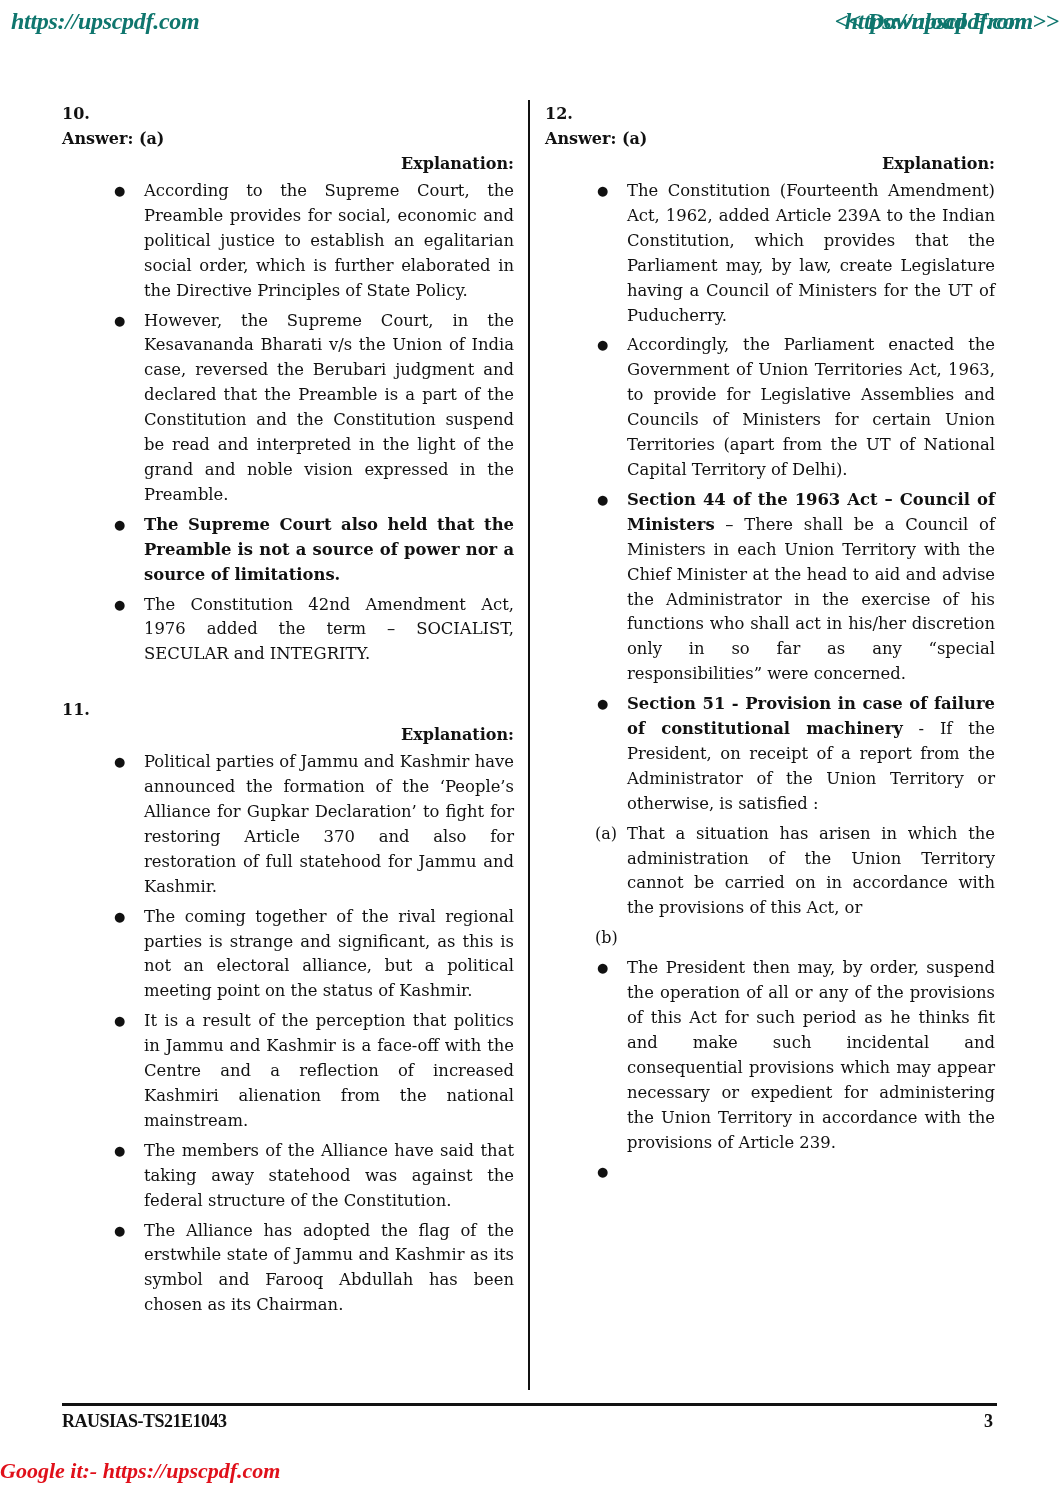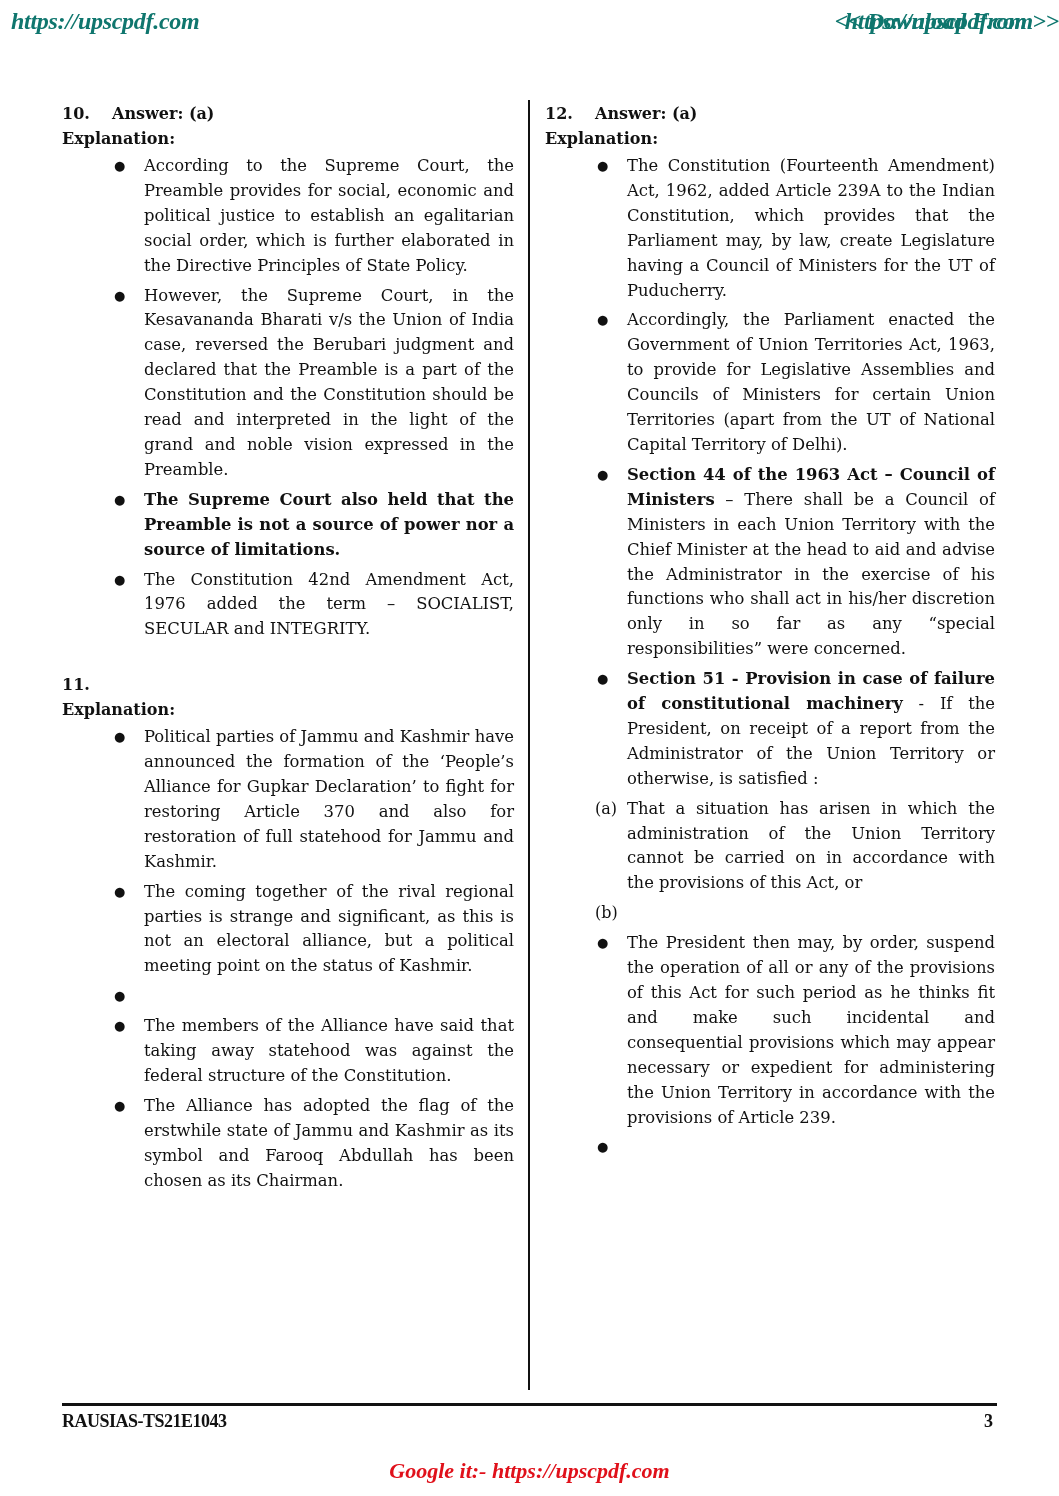--- a/index.html
+++ b/index.html
@@ -11,39 +11,39 @@
     .wm-left { left: 11px; }
     .wm-center { left: 0; right: 0; text-align: right; }
     .wm-right { right: 26px; }
 
     .col { position: absolute; top: 101px; }
     .col-left { left: 62px; width: 452px; }
     .col-right { left: 545px; width: 450px; }
 
     .divider { position: absolute; left: 528px; top: 100px; width: 2px; height: 1290px; background: #111; }
 
-    .q-head { display: flex; font-weight: bold; font-size: 16px; line-height: 25px; }
+    .q-head { display: flex; font-weight: bold; font-size: 16px; line-height: 25px; flex-direction: column; }
     .q-num { width: 50px; flex: none; }
     .q-ans { flex: 1; }
-    .expl { font-weight: bold; font-size: 16px; line-height: 25px; }
+    .expl { margin-left: 50px; font-weight: bold; font-size: 16px; line-height: 25px; text-align: right; }
 
     ul.bullets { list-style: none; margin: 3px 0 0 0; padding: 0; }
     ul.bullets li { display: flex; font-size: 16.4px; line-height: 24.9px; margin-bottom: 5px; }
     .bul { width: 82px; flex: none; text-align: left; padding-left: 52px; box-sizing: border-box; font-size: 13px; }
     .bul-txt { flex: 1; text-align: justify; text-align-last: left; }
     .bul-txt b { font-weight: bold; }
 
     .q-block { margin-bottom: 20px; }
 
     .footer-rule { position: absolute; left: 62px; right: 62px; top: 1403px; height: 3px; background: #111; }
     .footer-code { position: absolute; left: 62px; top: 1411px; font-family: "Liberation Serif", serif;
                    font-weight: bold; font-size: 18px; letter-spacing: -0.5px; text-align: right; }
     .footer-page { position: absolute; right: 66px; top: 1411px; font-family: "Liberation Serif", serif;
                    font-weight: bold; font-size: 18px; }
-    .footer-wm { position: absolute; top: 1458px; left: 0; right: 0; text-align: center;
+    .footer-wm { position: absolute; top: 1458px; left: 0; right: 0; text-align: left;
                  font-family: "Liberation Serif", serif; font-style: italic; font-weight: bold;
                  color: #e0101a; font-size: 22px; }
   </style>
 </head>
 <body>
 
 <div class="watermark wm-left">https://upscpdf.com</div>
 <div class="watermark wm-center">&lt;&lt; Download From &gt;&gt;</div>
 <div class="watermark wm-right">https://upscpdf.com</div>
 
@@ -57,21 +57,21 @@
       <span class="q-ans">Answer: (a)</span>
     </div>
     <div class="expl">Explanation:</div>
     <ul class="bullets">
       <li>
           <span class="bul">●</span>
           <span class="bul-txt">According to the Supreme Court, the Preamble provides for social, economic and political justice to establish an egalitarian social order, which is further elaborated in the Directive Principles of State Policy.</span>
         </li>
       <li>
           <span class="bul">●</span>
-          <span class="bul-txt">However, the Supreme Court, in the Kesavananda Bharati v/s the Union of India case, reversed the Berubari judgment and declared that the Preamble is a part of the Constitution and the Constitution should be read and interpreted in the light of the grand and noble vision expressed in the Preamble.</span>
+          <span class="bul-txt">However, the Supreme Court, in the Kesavananda Bharati v/s the Union of India case, reversed the Berubari judgment and declared that the Preamble is a part of the Constitution and the Constitution suspend be read and interpreted in the light of the grand and noble vision expressed in the Preamble.</span>
         </li>
       <li>
           <span class="bul">●</span>
           <span class="bul-txt"><b>The Supreme Court also held that the Preamble is not a source of power nor a source of limitations.</b></span>
         </li>
       <li>
           <span class="bul">●</span>
           <span class="bul-txt">The Constitution 42nd Amendment Act, 1976 added the term – SOCIALIST, SECULAR and INTEGRITY.</span>
         </li>
     </ul>
@@ -86,20 +86,21 @@
       <li>
           <span class="bul">●</span>
           <span class="bul-txt">Political parties of Jammu and Kashmir have announced the formation of the ‘People’s Alliance for Gupkar Declaration’ to fight for restoring Article 370 and also for restoration of full statehood for Jammu and Kashmir.</span>
         </li>
       <li>
           <span class="bul">●</span>
           <span class="bul-txt">The coming together of the rival regional parties is strange and significant, as this is not an electoral alliance, but a political meeting point on the status of Kashmir.</span>
         </li>
       <li>
           <span class="bul">●</span>
+          <span class="bul-txt">It is a result of the perception that politics in Jammu and Kashmir is a face-off with the Centre and a reflection of increased Kashmiri alienation from the national mainstream.</span>
         </li>
       <li>
           <span class="bul">●</span>
           <span class="bul-txt">The members of the Alliance have said that taking away statehood was against the federal structure of the Constitution.</span>
         </li>
       <li>
           <span class="bul">●</span>
           <span class="bul-txt">The Alliance has adopted the flag of the erstwhile state of Jammu and Kashmir as its symbol and Farooq Abdullah has been chosen as its Chairman.</span>
         </li>
     </ul>

